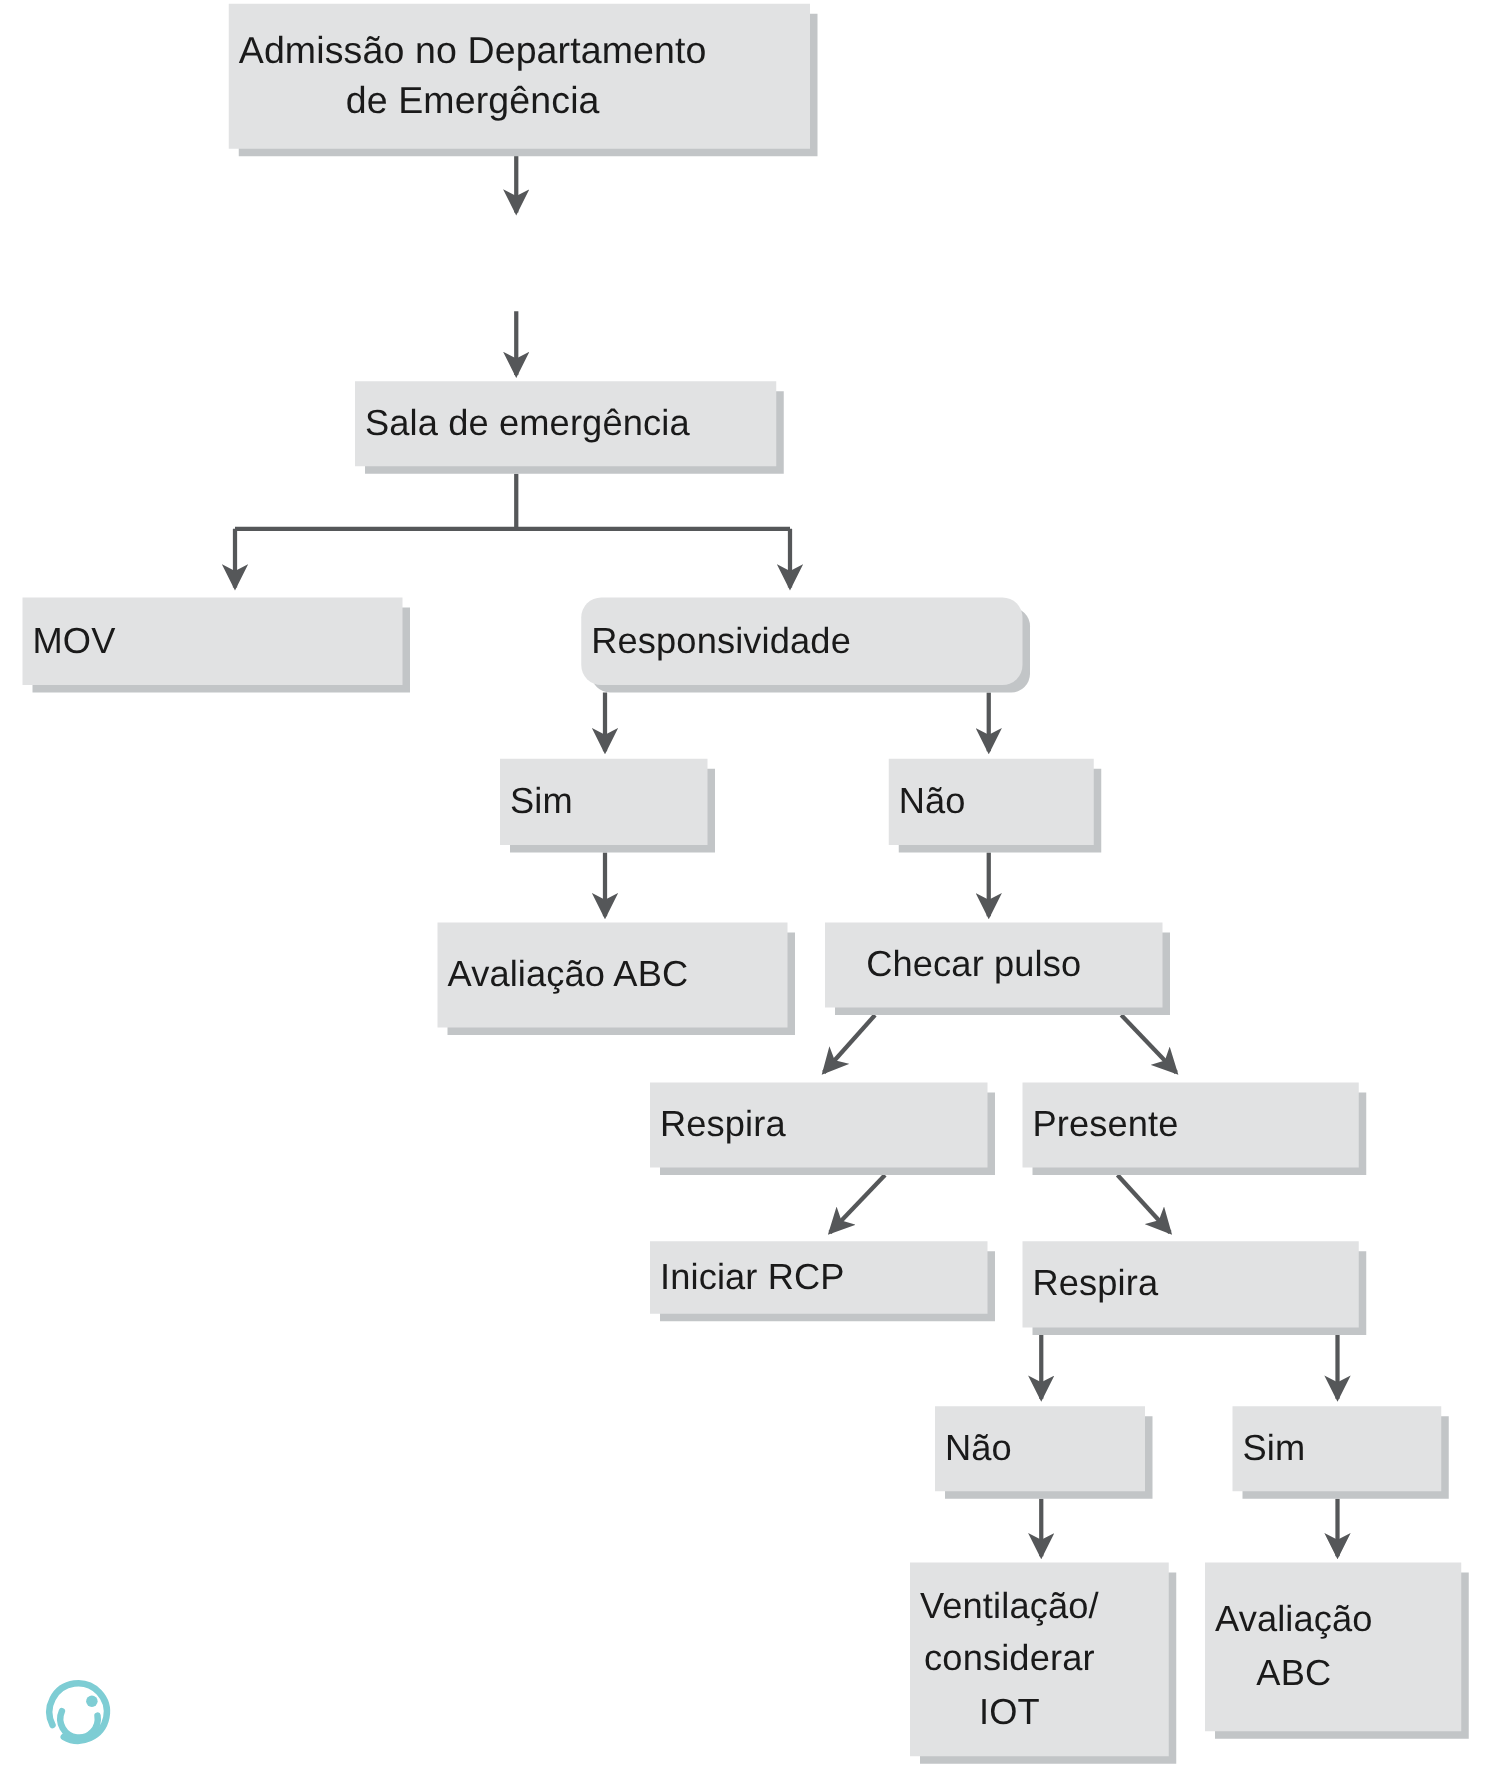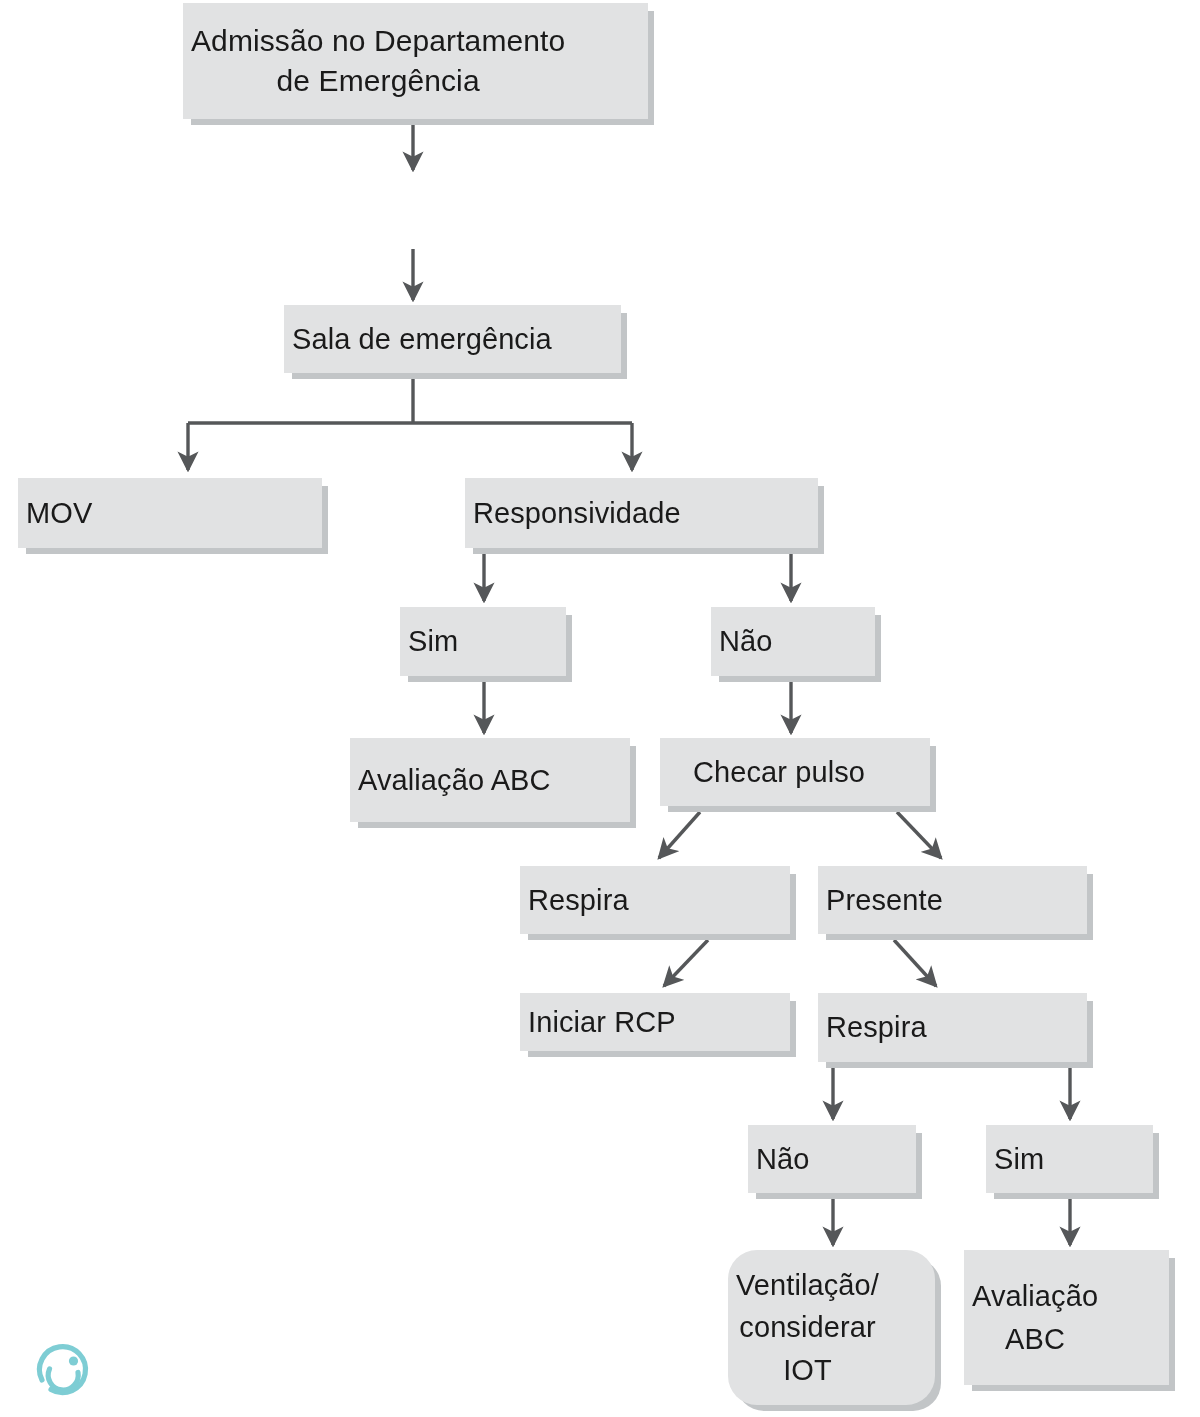--- a/index.html
+++ b/index.html
@@ -93,21 +93,21 @@
 
   <div class="node" style="left:183px; top:3px; width:465px; height:116px; font-size:30px;">
     <span><span>Admissão no Departamento</span><br><span>de Emergência</span></span>
   </div>
 
 
   <div class="node" style="left:240px; top:305px; width:337px; height:68px;margin-left:44px;">Sala de emergência</div>
 
   <div class="node" style="left:18px; top:478px; width:304px; height:70px;">MOV</div>
 
-  <div class="node" style="left:465px; top:478px; width:353px; height:70px;">Responsividade</div>
+  <div class="node" style="left:465px; top:478px; width:353px; height:70px;border-radius:16px;">Responsividade</div>
 
   <div class="node" style="left:400px; top:607px; width:166px; height:69px;">Sim</div>
 
   <div class="node" style="left:711px; top:607px; width:164px; height:69px;">Não</div>
 
   <div class="node" style="left:350px; top:738px; width:280px; height:84px;">Avaliação ABC</div>
 
   <div class="node" style="left:660px; top:738px; width:270px; height:68px;padding-left:33px;">Checar pulso</div>
 
   <div class="node" style="left:520px; top:866px; width:270px; height:68px;">Respira</div>
@@ -115,21 +115,21 @@
   <div class="node" style="left:818px; top:866px; width:269px; height:68px;">Presente</div>
 
   <div class="node" style="left:520px; top:993px; width:270px; height:58px;">Iniciar RCP</div>
 
   <div class="node" style="left:818px; top:993px; width:269px; height:69px;">Respira</div>
 
   <div class="node" style="left:748px; top:1125px; width:168px; height:68px;">Não</div>
 
   <div class="node" style="left:986px; top:1125px; width:167px; height:68px;">Sim</div>
 
-  <div class="node tall" style="left:728px; top:1250px; width:207px; height:155px;border-radius:29px;">
+  <div class="node tall" style="left:728px; top:1250px; width:207px; height:155px;">
     <span><span>Ventilação/</span><br><span>considerar</span><br><span>IOT</span></span>
   </div>
 
   <div class="node tall" style="left:964px; top:1250px; width:205px; height:135px;">
     <span><span>Avaliação</span><br><span>ABC</span></span>
   </div>
 
   <svg id="logo" viewBox="0 0 72 72">
     <path d="M 14 44 A 23 23 0 1 1 23 53.5" fill="none" stroke="#7ecdd4" stroke-width="5.2" stroke-linecap="round"></path>
     <path d="M 21.5 33 A 15 15 0 1 0 50 36.5" fill="none" stroke="#7ecdd4" stroke-width="5.2" stroke-linecap="round"></path>

